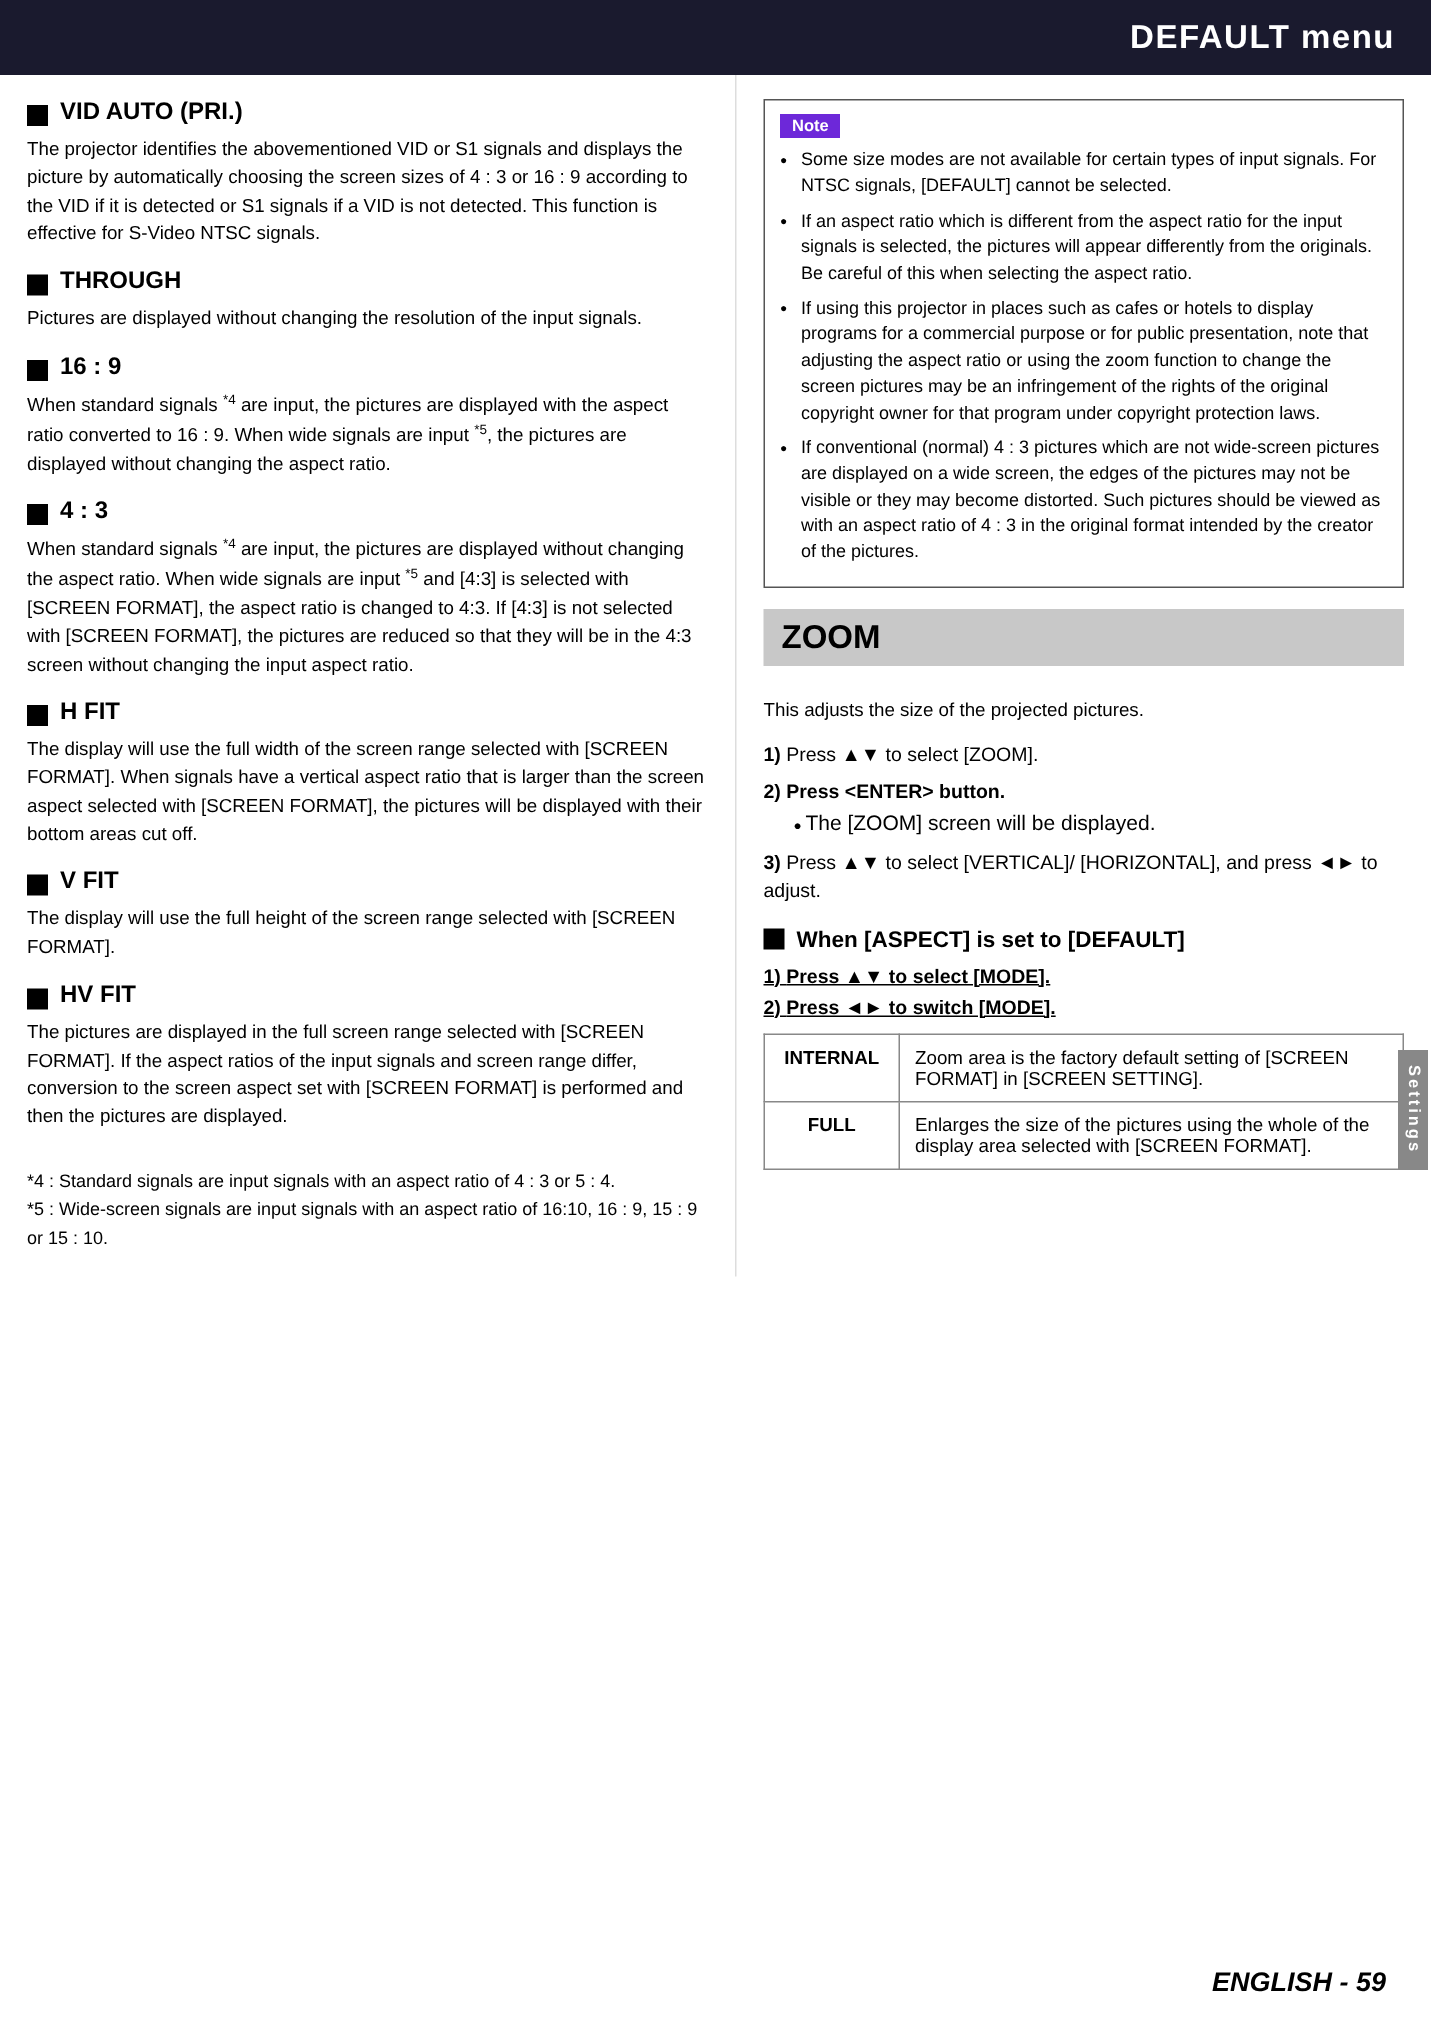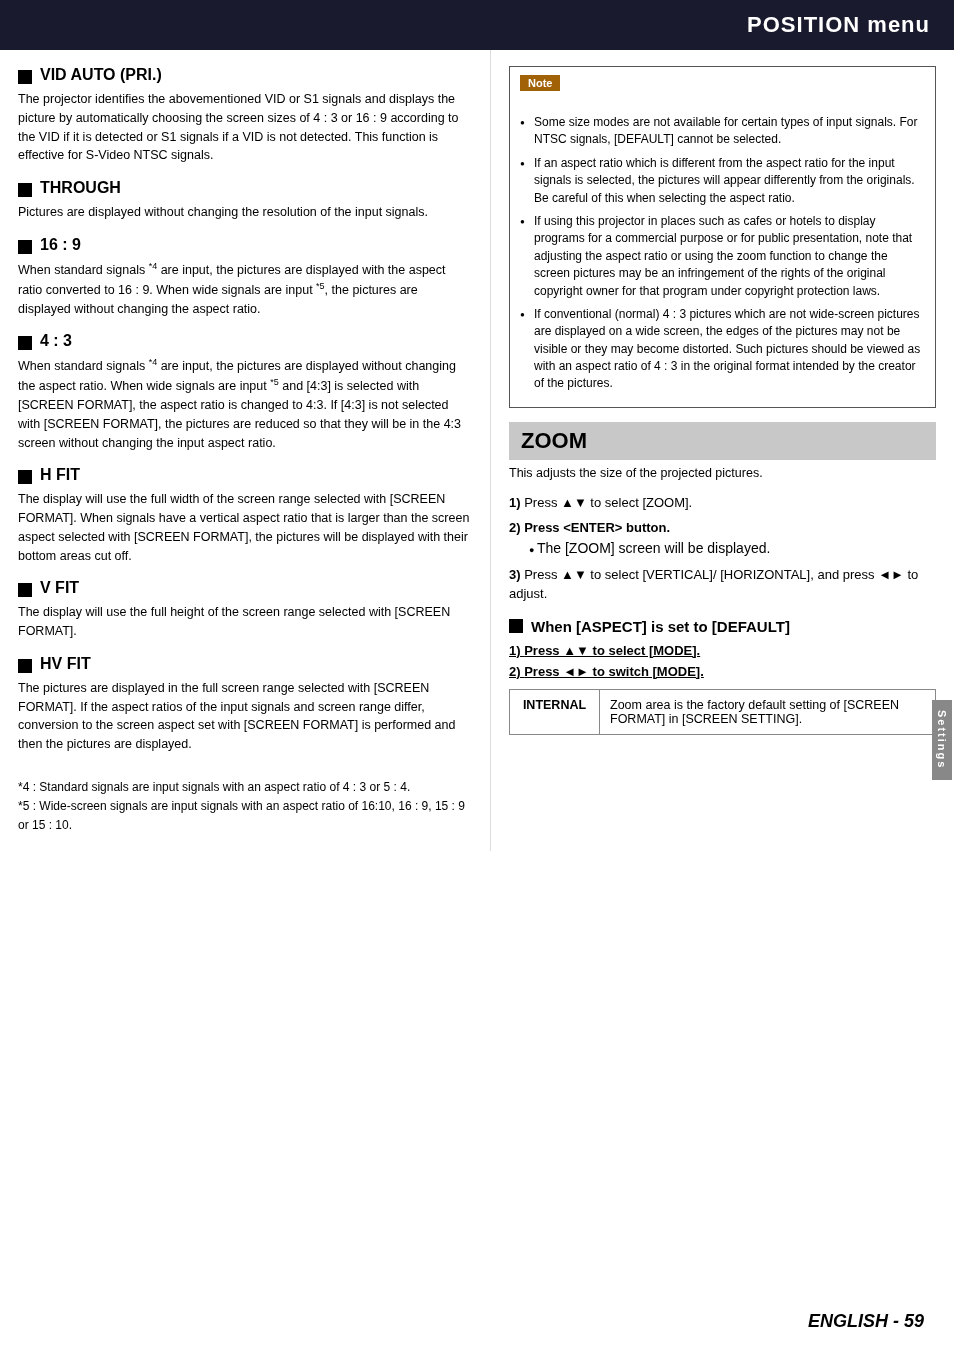--- a/index.html
+++ b/index.html
@@ -74,27 +74,27 @@
     }
 
     
     .note-box {
       border: 1px solid #555;
       padding: 8px 10px;
       margin-bottom: 14px;
     }
 
     .note-label {
-      background: #a16207;
+      background: #6d28d9;
       color: #fff;
       font-size: 11px;
       font-weight: bold;
       padding: 2px 8px;
       display: inline-block;
-      margin-bottom: 23px;
+      margin-bottom: 6px;
     }
 
     .note-box ul {
       list-style: none;
       padding: 0;
     }
 
     .note-box ul li {
       padding-left: 14px;
       position: relative;
@@ -110,21 +110,21 @@
       font-size: 8px;
       top: 3px;
     }
 
     
     .zoom-header {
       background: #c8c8c8;
       font-size: 22px;
       font-weight: bold;
       padding: 6px 12px;
-      margin-bottom: 4px;
+      margin-bottom: 20px;
     }
 
     .zoom-body {
       font-size: 12.5px;
       margin-bottom: 10px;
       line-height: 1.5;
     }
 
     .zoom-steps {
       list-style: none;
@@ -240,21 +240,21 @@
     sup {
       font-size: 9px;
     }
 
     .bold { font-weight: bold; }
   </style>
 </head>
 <body>
 
 <div class="page-header">
-  <span>POSITION menu</span>
+  <span>DEFAULT menu</span>
 </div>
 
 <div class="main-content">
 
   <div class="left-column">
 
     <div class="section-heading">
       <span class="black-square"></span>
       <span class="section-title">VID AUTO (PRI.)</span>
     </div>
@@ -353,20 +353,24 @@
         <span>Press ◄► to switch [MODE].</span>
       </li>
     </ol>
 
     <table class="zoom-table">
       <tbody>
         <tr>
           <td class="label-cell">INTERNAL</td>
           <td>Zoom area is the factory default setting of [SCREEN FORMAT] in [SCREEN SETTING].</td>
         </tr>
+        <tr>
+          <td class="label-cell">FULL</td>
+          <td>Enlarges the size of the pictures using the whole of the display area selected with [SCREEN FORMAT].</td>
+        </tr>
       </tbody>
     </table>
 
   </div>
 
 </div>
 
 <div class="side-tab-wrapper">
   <div class="side-tab-inner">Settings</div>
 </div>

